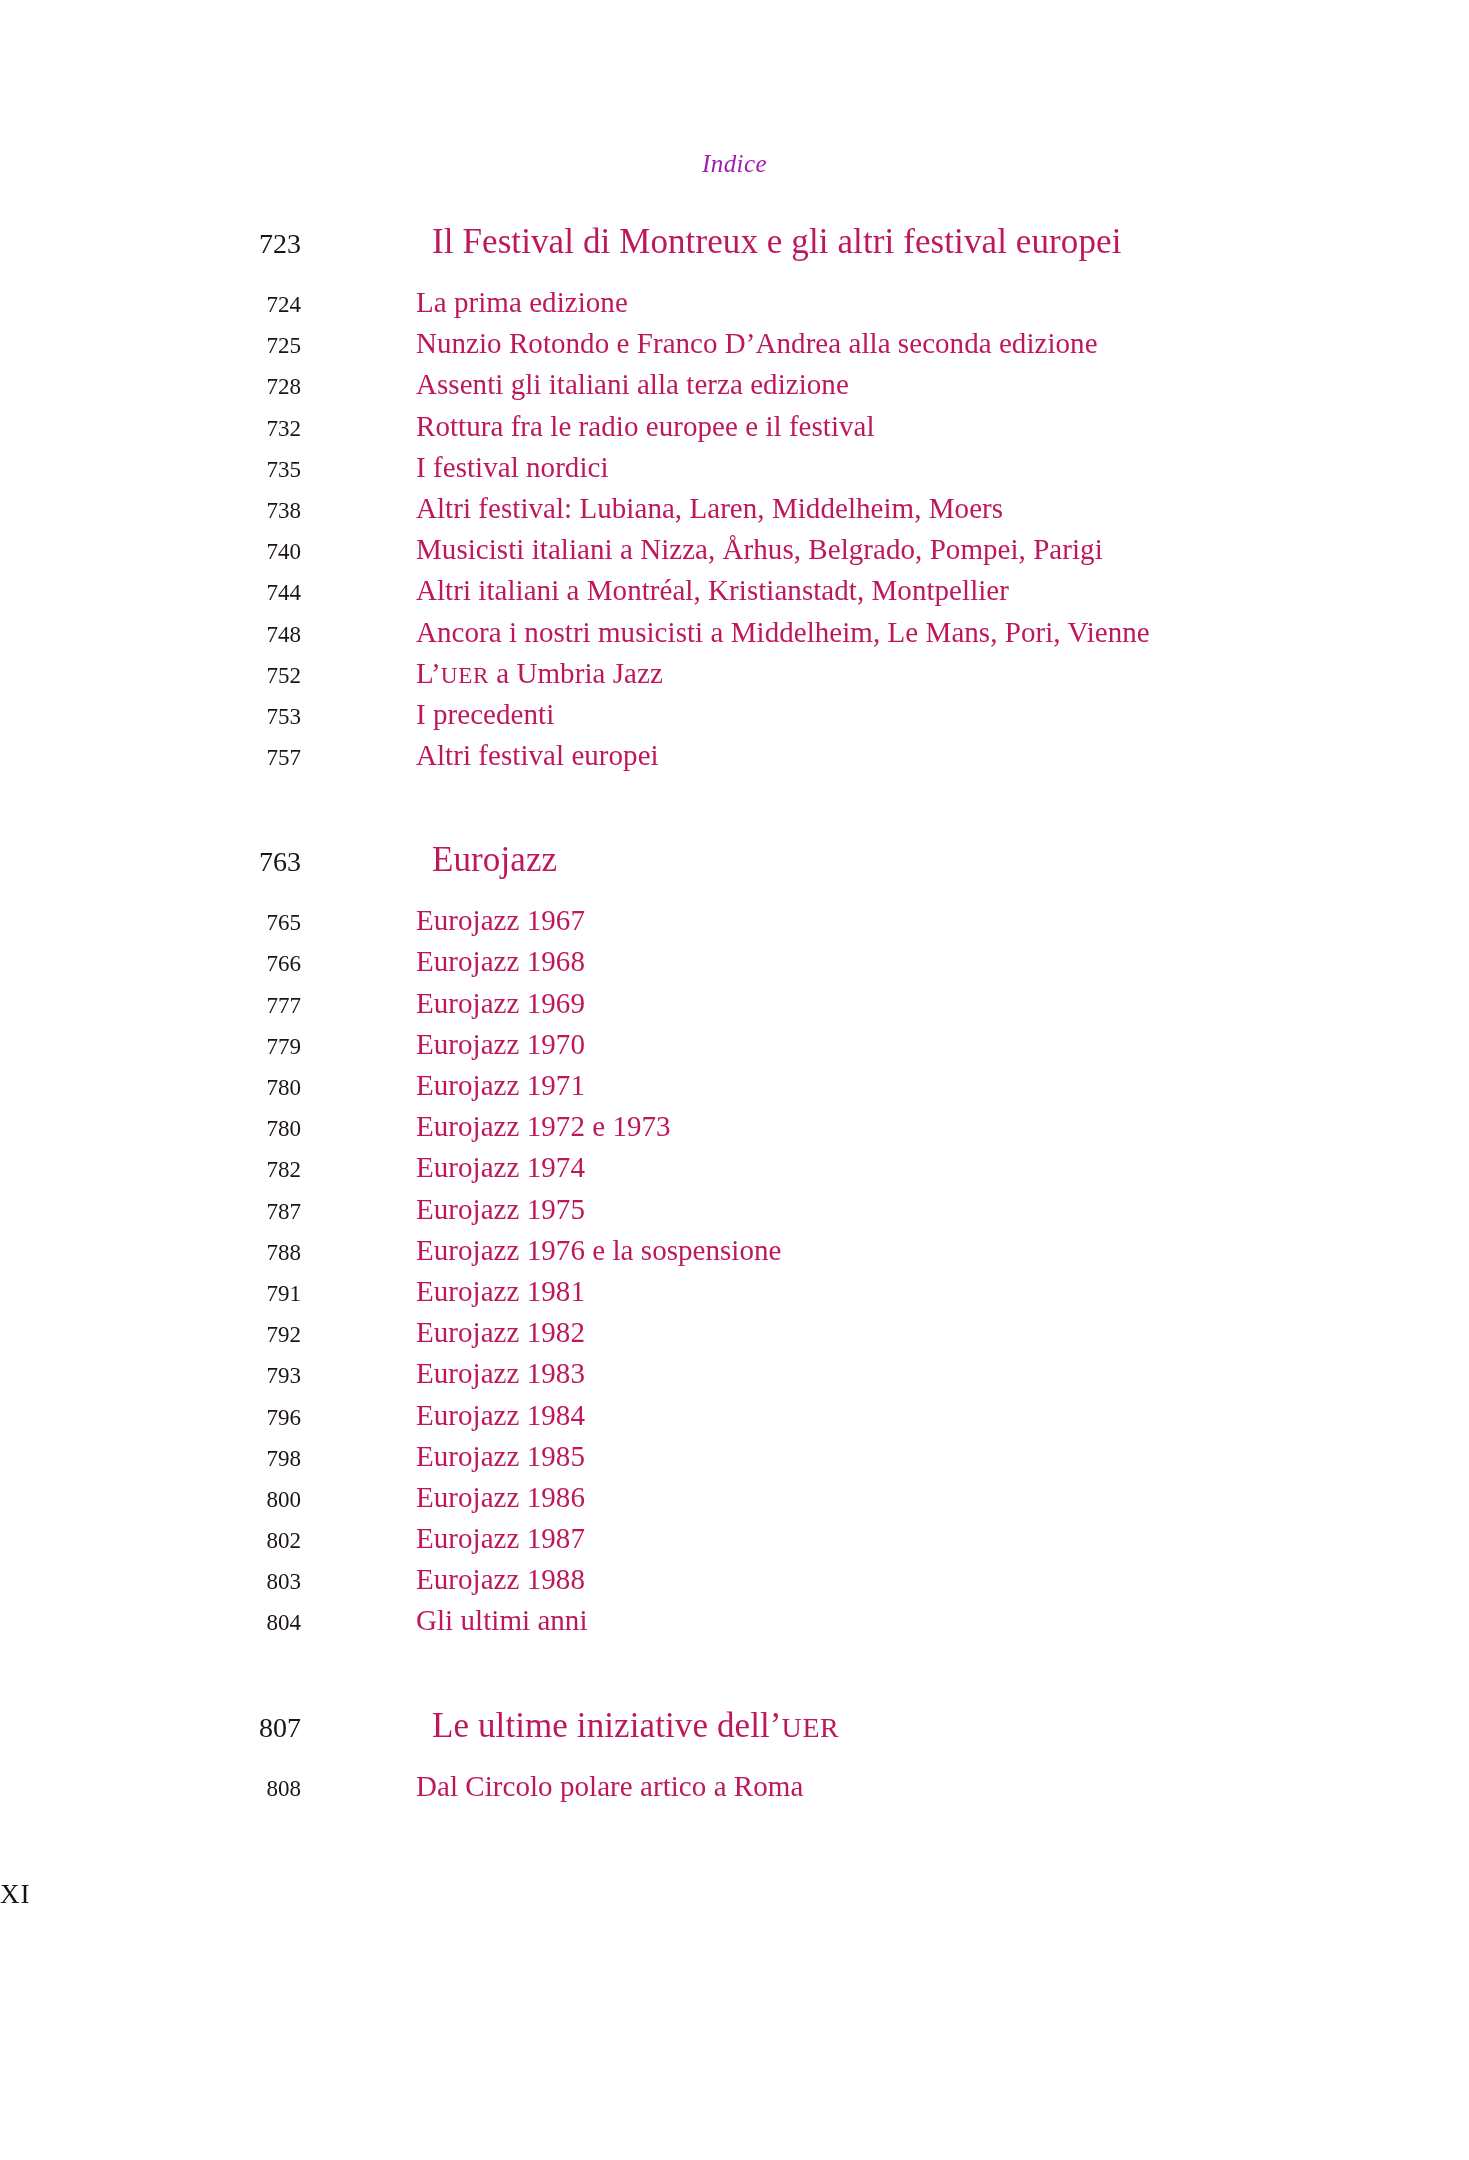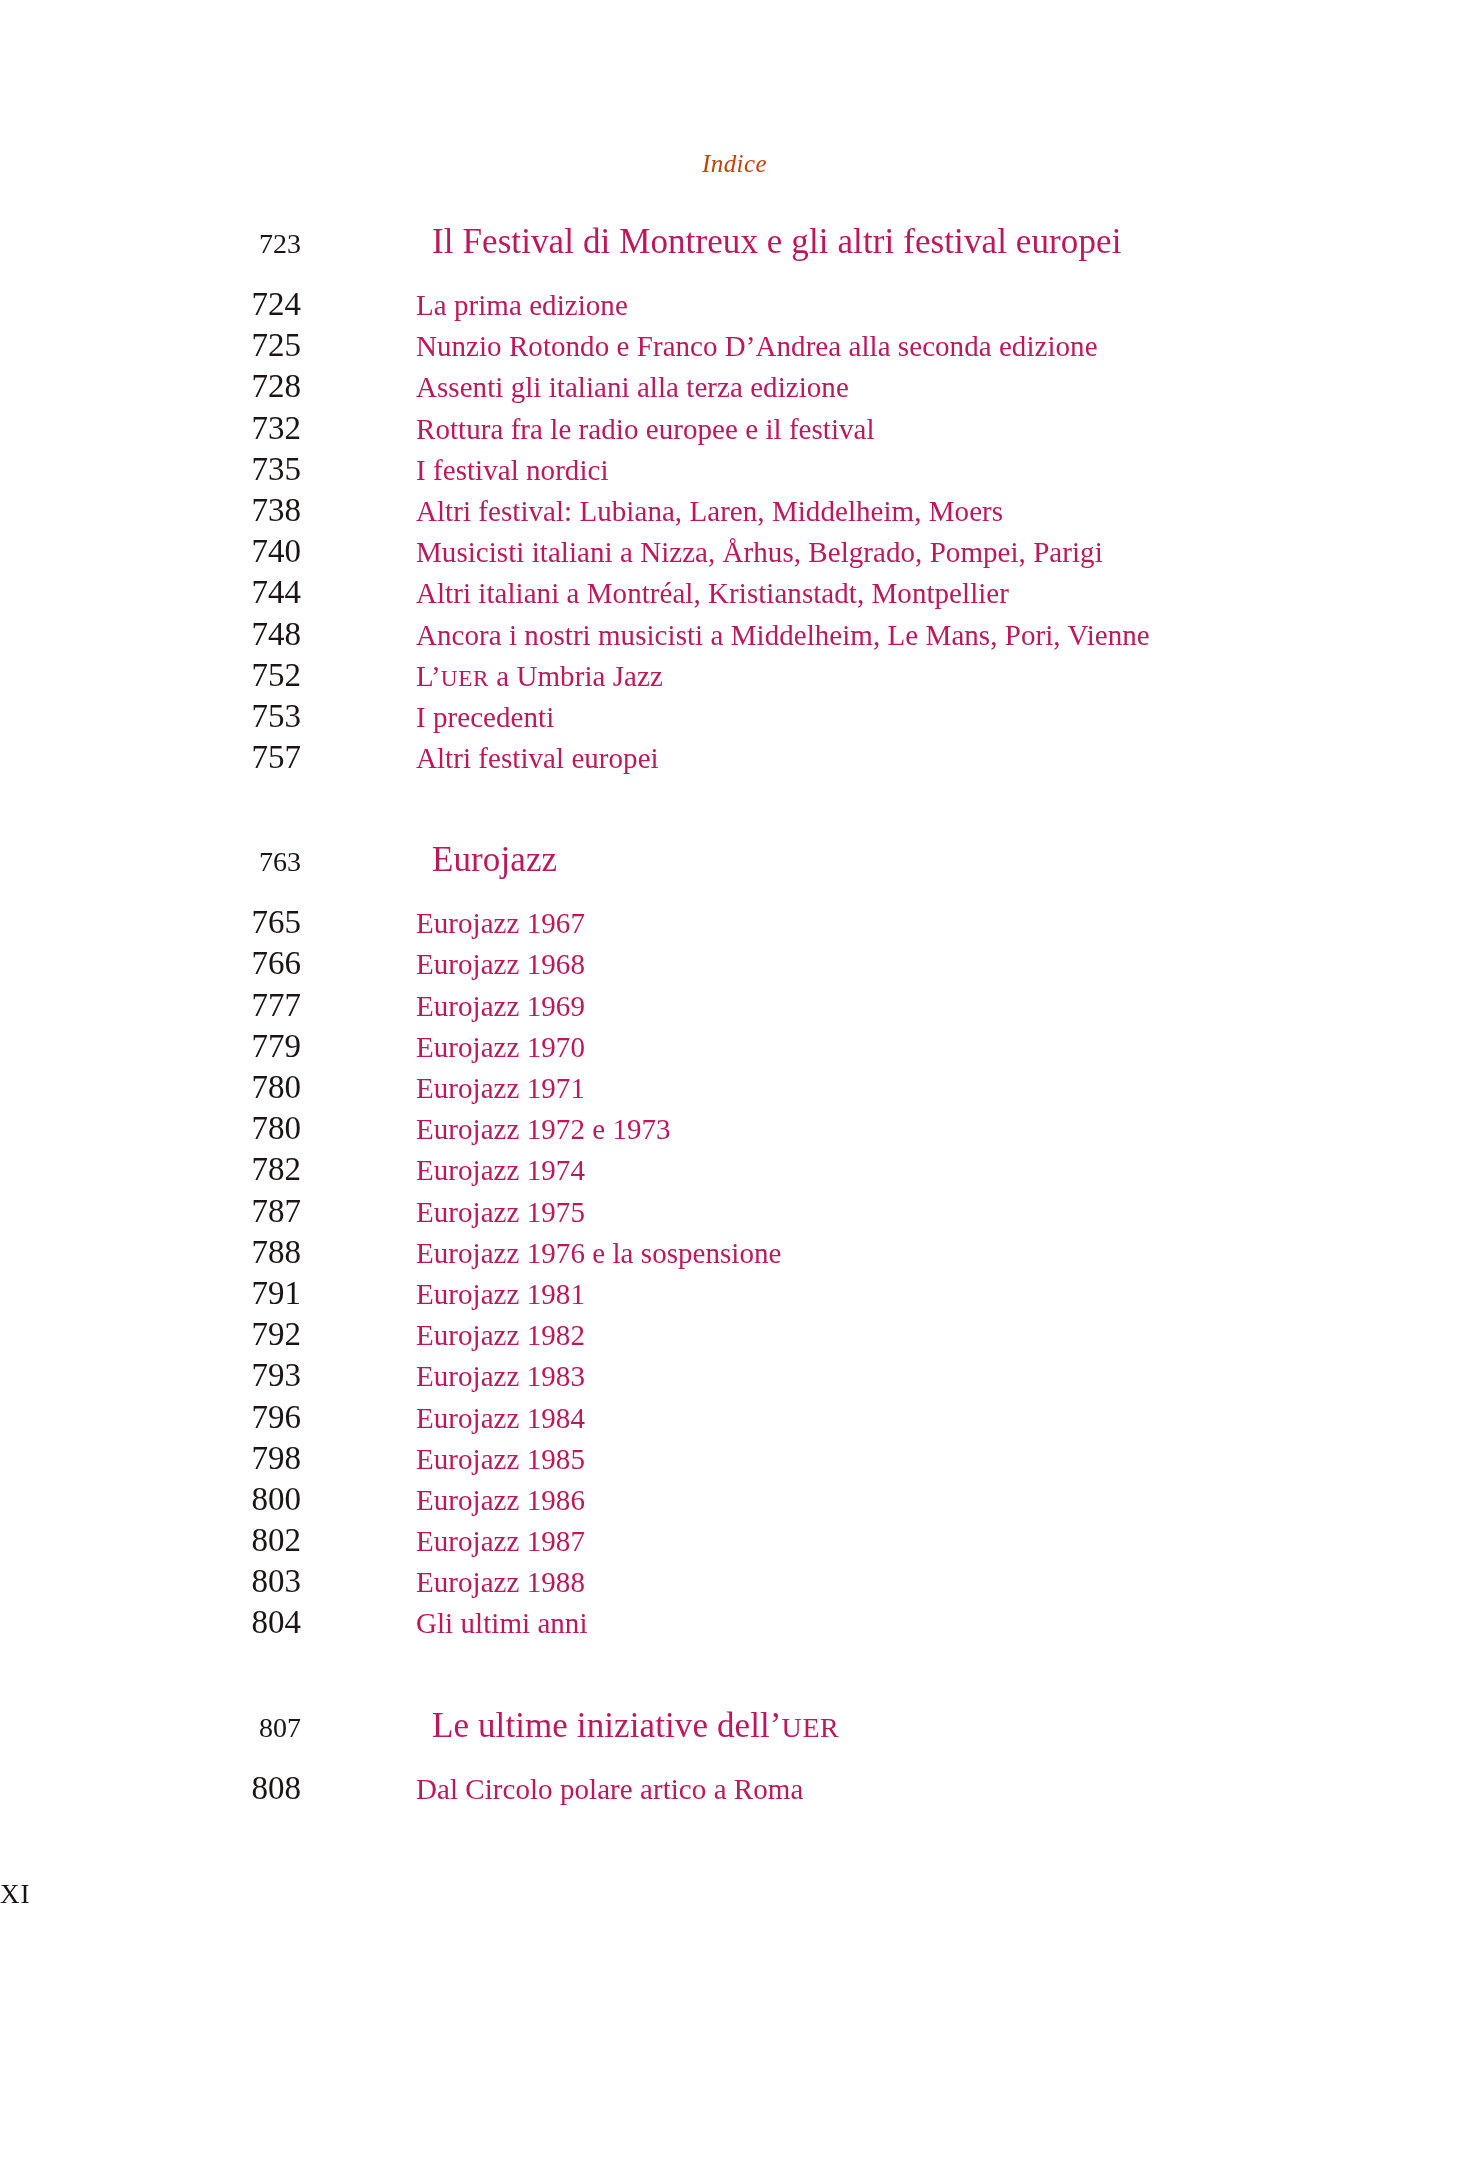--- a/index.html
+++ b/index.html
@@ -26,21 +26,21 @@
   
   .running-head {
     position: absolute;
     top: 150px;
     left: 0;
     width: 1469px;
     text-align: center;
     font-style: italic;
     font-size: 25px;
     letter-spacing: 0.4px;
-    color: #c2410c;
+    color: #a21caf;
   }
 
   
   .toc {
     position: absolute;
     top: 222px;
     left: 175px;
     width: 1140px;
   }
 
@@ -69,21 +69,21 @@
     white-space: nowrap;
   }
 
   
   .row-chapter { height: 64px; gap: 16px; }
   .row-chapter .pg   { font-size: 28px; }
   .row-chapter .ttl  { font-size: 35px; letter-spacing: 0.1px; }
 
   
   .row-section { height: 41.2px; }
-  .row-section .pg  { font-size: 33px; }
+  .row-section .pg  { font-size: 23px; }
   .row-section .ttl { font-size: 29px; letter-spacing: 0.05px; }
 
   
   .sc {
     font-size: 0.80em;
     letter-spacing: 0.6px;
   }
 
   
   .folio {

